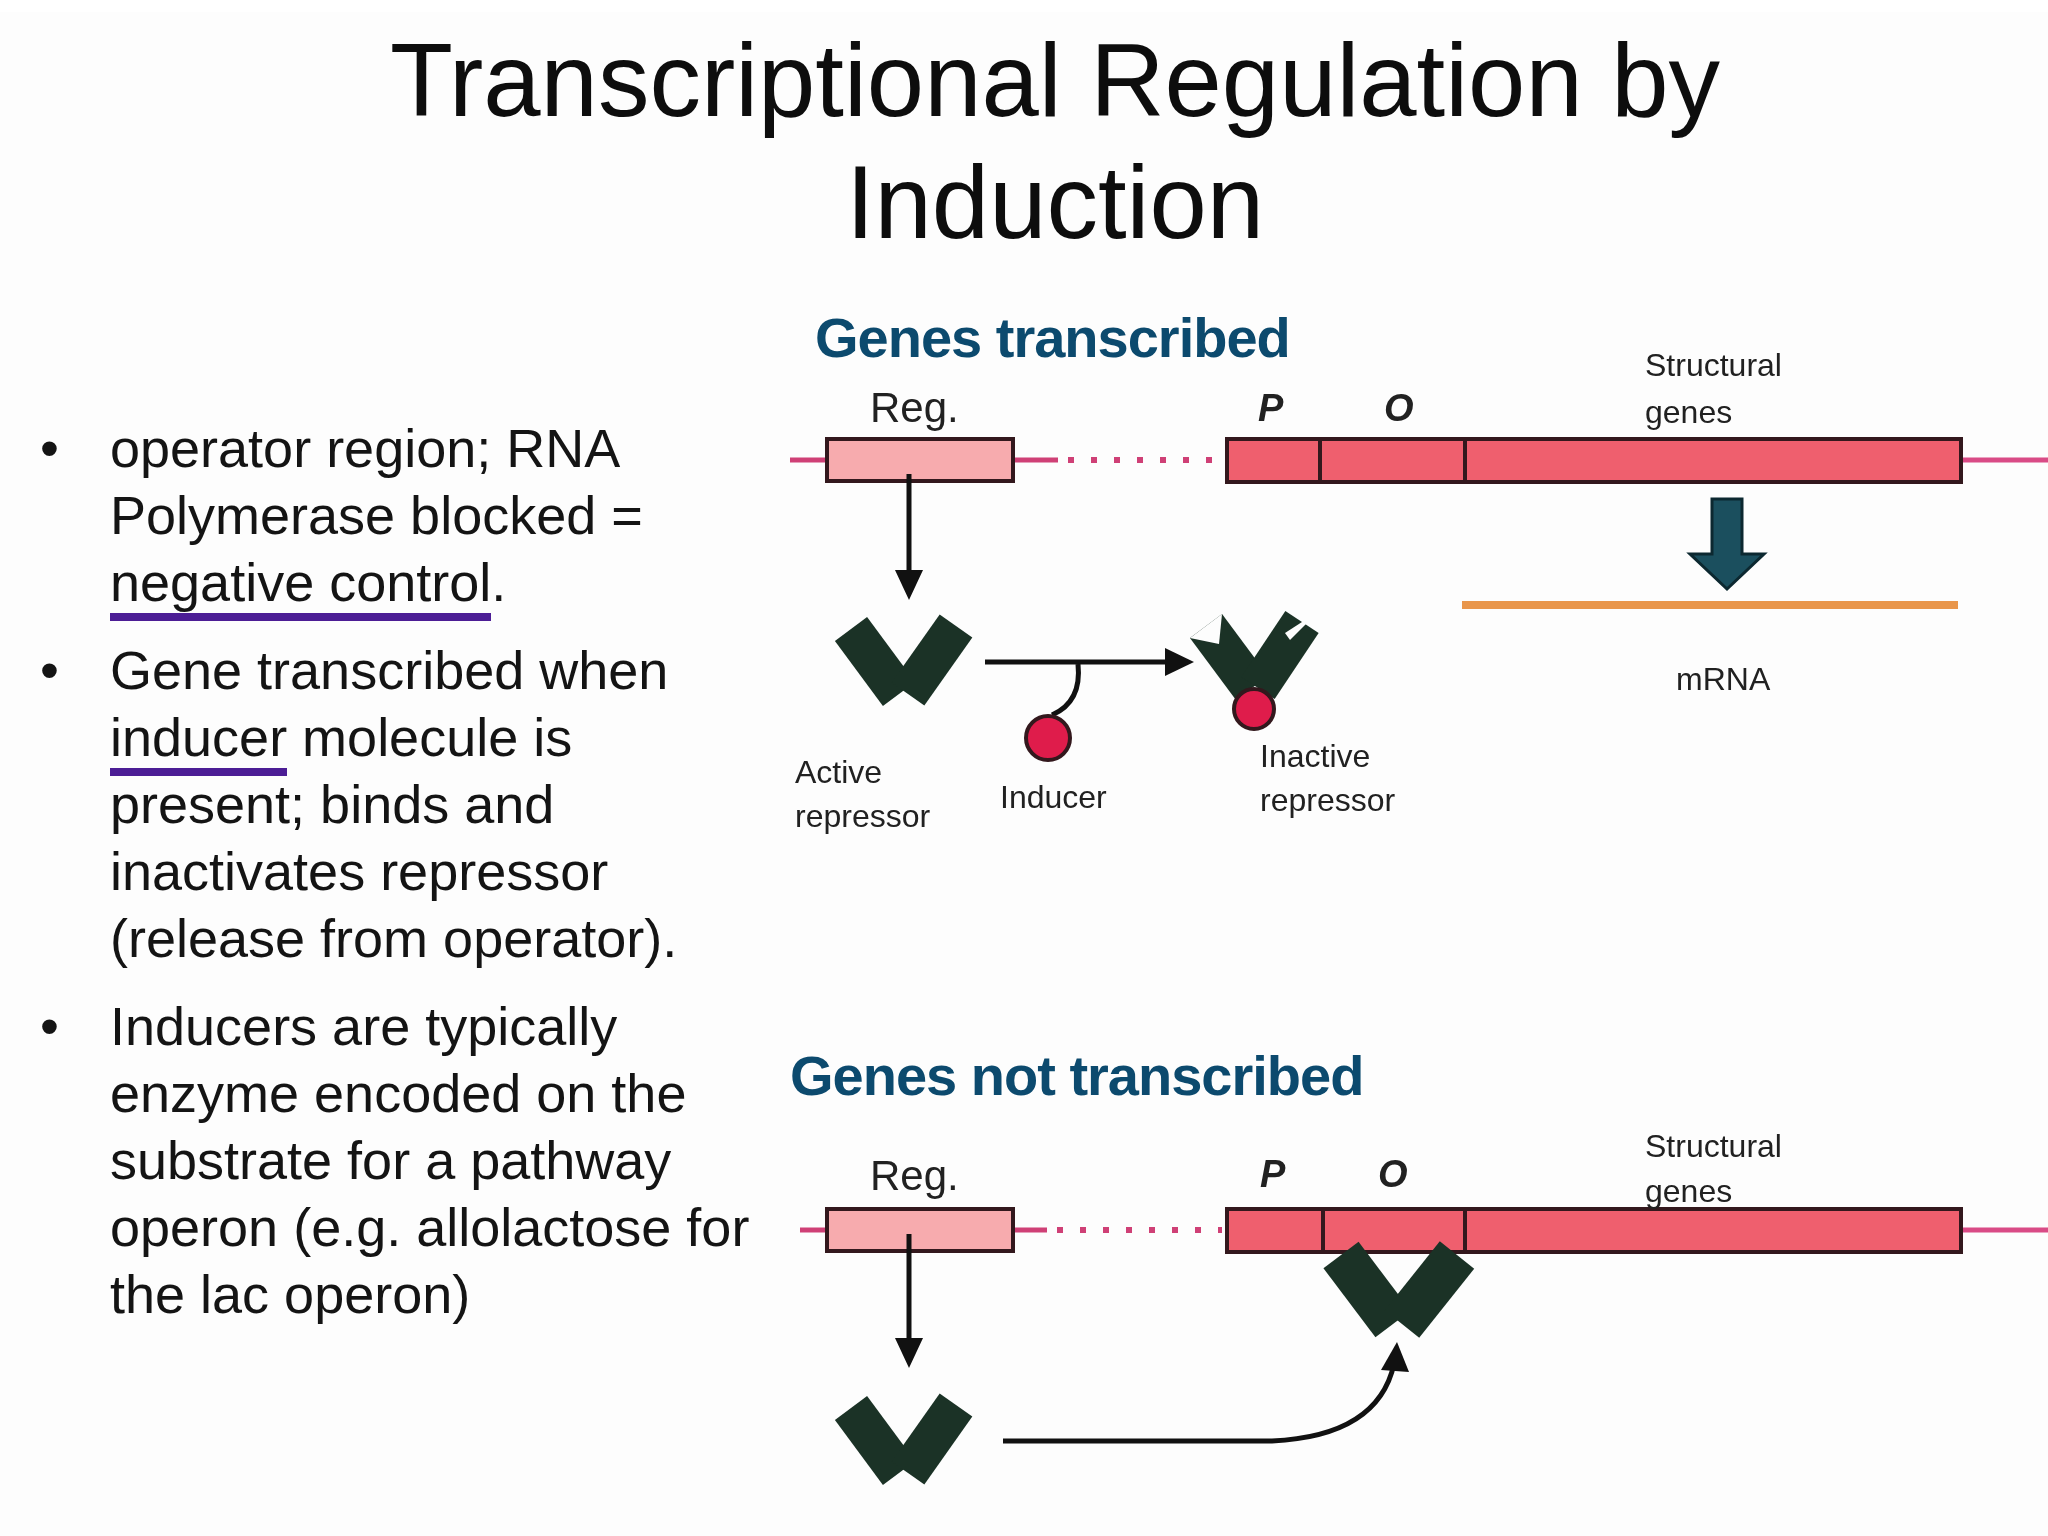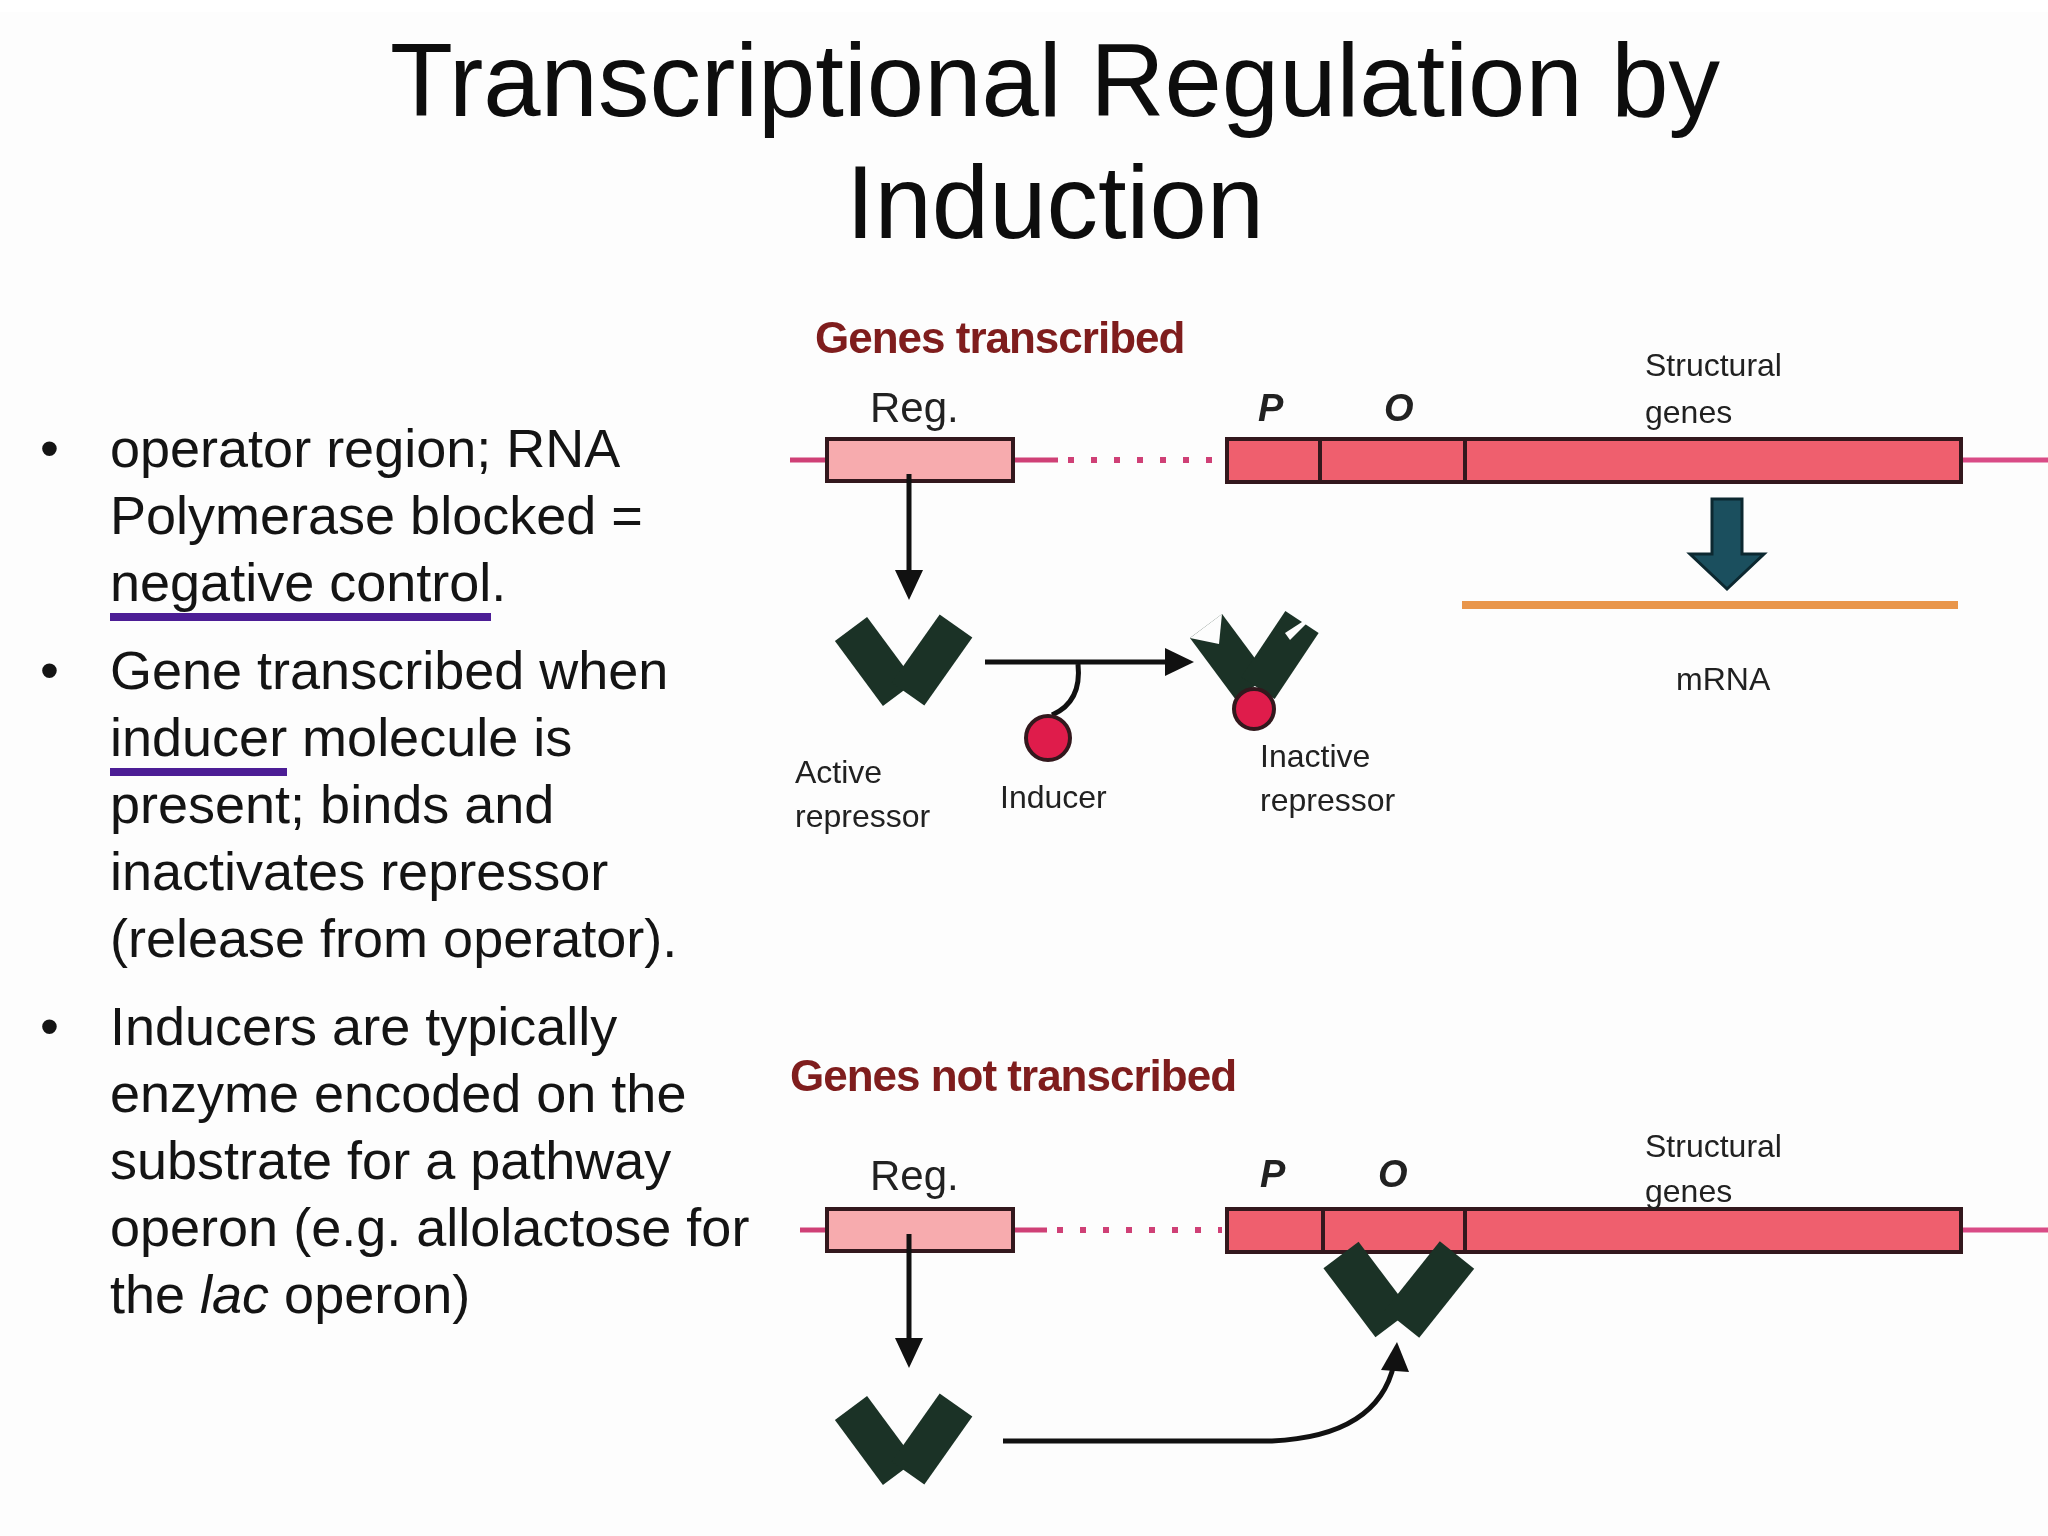--- a/index.html
+++ b/index.html
@@ -9,24 +9,24 @@
 
   .title{position:absolute;left:0;top:8px;width:2110px;text-align:center;
          font-size:103px;line-height:122px;color:#0d0d0d;}
 
   .bullets{position:absolute;left:30px;top:403px;width:720px;}
   .bullet{display:flex;margin-bottom:21px;}
   .dot{width:70px;font-size:54px;line-height:67px;padding-left:10px;}
   .btext{font-size:54px;line-height:67px;}
   .bline{white-space:nowrap;}
   .u{border-bottom:8px solid #4c1d95;padding-bottom:1px;}
-  .i{font-style:italic;}
+  .i{}
 
   .dlabel{position:absolute;font-size:32px;line-height:44px;color:#212121;white-space:nowrap;}
-  .dhead{font-size:44px;font-weight:bold;letter-spacing:-1px;color:#7f1d1d;}
+  .dhead{font-size:56px;font-weight:bold;letter-spacing:-1px;color:#0c4a6e;}
   .po{font-size:38px;font-weight:bold;font-style:italic;}
 </style>
 </head>
 <body>
 
 <div id="slide">
 
   <div class="title">
     <div>Transcriptional Regulation by</div>
     <div>Induction</div>

